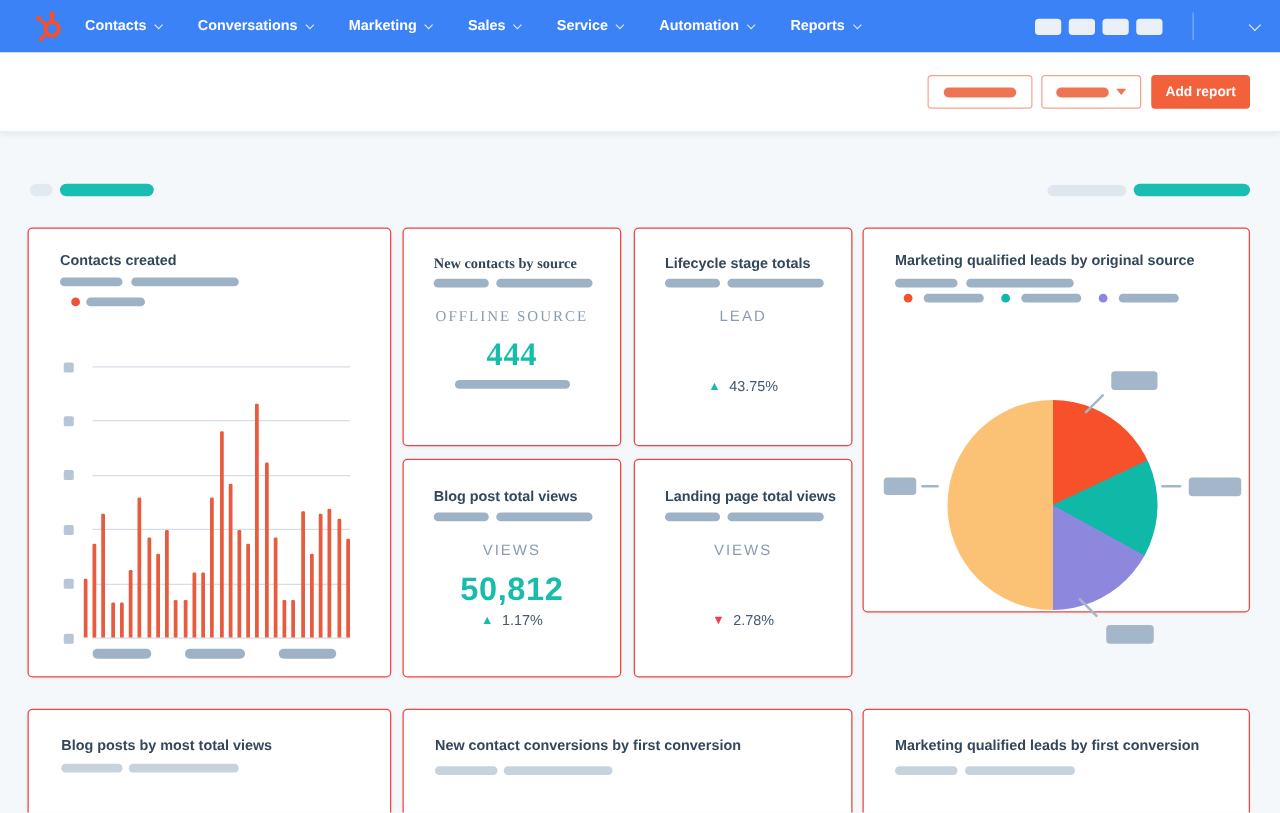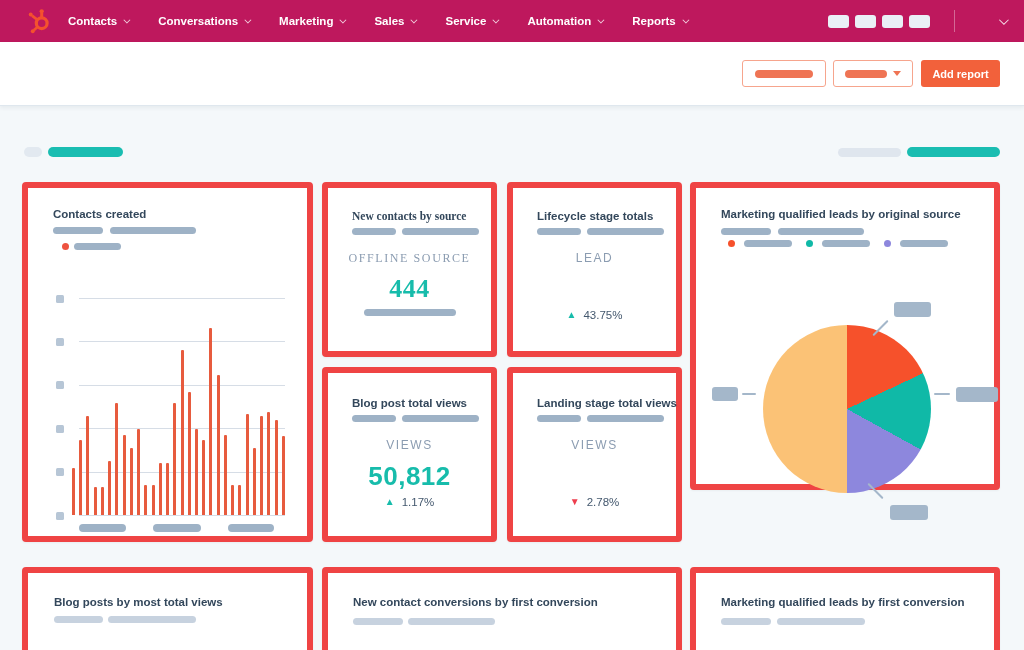--- a/index.html
+++ b/index.html
@@ -3,41 +3,41 @@
 <meta charset="utf-8">
 <style>
   * { margin:0; padding:0; box-sizing:border-box; }
   html,body { width:1024px; height:650px; }
   body {
     position:relative; overflow:hidden;
     font-family:"Liberation Sans", sans-serif;
     background:#f4f8fa;
   }
   
-  .navbar { position:absolute; left:0; top:0; width:1024px; height:42px; background:#be185d; display:flex; align-items:center; }
+  .navbar { position:absolute; left:0; top:0; width:1024px; height:42px; background:#3b82f6; display:flex; align-items:center; }
   .logo { position:absolute; left:25px; top:7px; width:28px; height:28px; }
   .nav-menus { position:absolute; left:68px; top:0; height:42px; display:flex; align-items:center; gap:30px; }
   .nav-item { display:flex; align-items:center; gap:6px; color:#ffffff; font-size:11.5px; font-weight:700; cursor:pointer; white-space:nowrap; }
   .chev { width:5px; height:5px; border-right:1.5px solid rgba(255,255,255,.8); border-bottom:1.5px solid rgba(255,255,255,.8); transform:rotate(45deg) translateY(-2px); display:inline-block; }
   .nav-right { position:absolute; right:18px; top:0; height:42px; display:flex; align-items:center; gap:6px; }
   .nav-sq { width:21px; height:13px; background:#eaf0f6; border-radius:3px; }
   .nav-divider { width:1px; height:22px; background:rgba(255,255,255,.35); margin:0 16px 0 18px; }
   .nav-chev { width:7px; height:7px; border-right:1.6px solid rgba(255,255,255,.85); border-bottom:1.6px solid rgba(255,255,255,.85); transform:rotate(45deg) translateY(-2px); margin-left:22px; }
   
   .header { position:absolute; left:0; top:42px; width:1024px; height:64px; background:#ffffff; border-bottom:1px solid #dfe7ee; box-shadow:0 2px 4px rgba(45,62,80,.07); }
   .page-title { position:absolute; left:24px; top:17px; font-size:23px; font-weight:700; color:#2fb1a5; letter-spacing:.2px; }
   .hbtn { position:absolute; top:18px; height:27px; border-radius:3px; }
   .hbtn.outline { background:#fff; border:1px solid #f6a58d; display:flex; align-items:center; justify-content:center; gap:6px; }
   .hbtn-bar { height:8px; background:#ef7454; border-radius:4px; }
   .caret-down { width:0; height:0; border-left:4px solid transparent; border-right:4px solid transparent; border-top:5px solid #ef7454; }
   .hbtn.solid { background:#f2613b; color:#fff; font-size:11px; font-weight:700; display:flex; align-items:center; justify-content:center; }
   
   .pill { position:absolute; border-radius:5px; }
   
-  .card { position:absolute; background:#fff; border:6px solid #ef4444; border-radius:4px; box-shadow:0 1px 2px rgba(45,62,80,.05); }
+  .card { position:absolute; background:#fff; border:1px solid #ef4444; border-radius:4px; box-shadow:0 1px 2px rgba(45,62,80,.05); }
   .card-title { position:absolute; font-size:11.5px; font-weight:700; color:#33475b; white-space:nowrap; }
   .ph { position:absolute; height:7px; background:#9eb2c6; border-radius:4px; }
   .ph.light { background:#c7d2df; }
   .legend-dot { position:absolute; width:7px; height:7px; border-radius:50%; }
   .metric-label { position:absolute; left:0; width:100%; text-align:center; font-size:12px; letter-spacing:1.6px; color:#8b9cb1; }
   .metric-value { position:absolute; left:0; width:100%; text-align:center; font-size:26px; font-weight:700; color:#17bcab; letter-spacing:.5px; }
   .center-bar { position:absolute; left:50%; transform:translateX(-50%); height:7px; background:#9eb2c6; border-radius:4px; }
   .delta-row { position:absolute; left:0; width:100%; display:flex; justify-content:center; align-items:center; gap:7px; }
   .tri { font-size:10px; line-height:1; }
   .tri.up { color:#17bcab; } .tri.down { color:#ee3e4e; }
@@ -213,21 +213,21 @@
   <div class="ph" style="left:74px;top:42px;width:77px;"></div>
   <div class="metric-label" style="top:65px;">VIEWS</div>
   <div class="metric-value" style="top:88px;">50,812</div>
   <div class="delta-row" style="top:123px;">
     <span class="tri up">▲</span>
     <span class="delta-text">1.17%</span>
   </div>
 </div>
 
 <div class="card" style="left:507px;top:367px;width:175px;height:175px;">
-  <div class="card-title" style="left:24px;top:24px;">Landing stage total views</div>
+  <div class="card-title" style="left:24px;top:24px;">Landing page total views</div>
   <div class="ph" style="left:24px;top:42px;width:44px;"></div>
   <div class="ph" style="left:74px;top:42px;width:77px;"></div>
   <div class="metric-label" style="top:65px;">VIEWS</div>
   <div class="delta-row" style="top:123px;">
     <span class="tri down">▼</span>
     <span class="delta-text">2.78%</span>
   </div>
 </div>
 
 <div class="card" style="left:690px;top:182px;width:310px;height:308px;">

